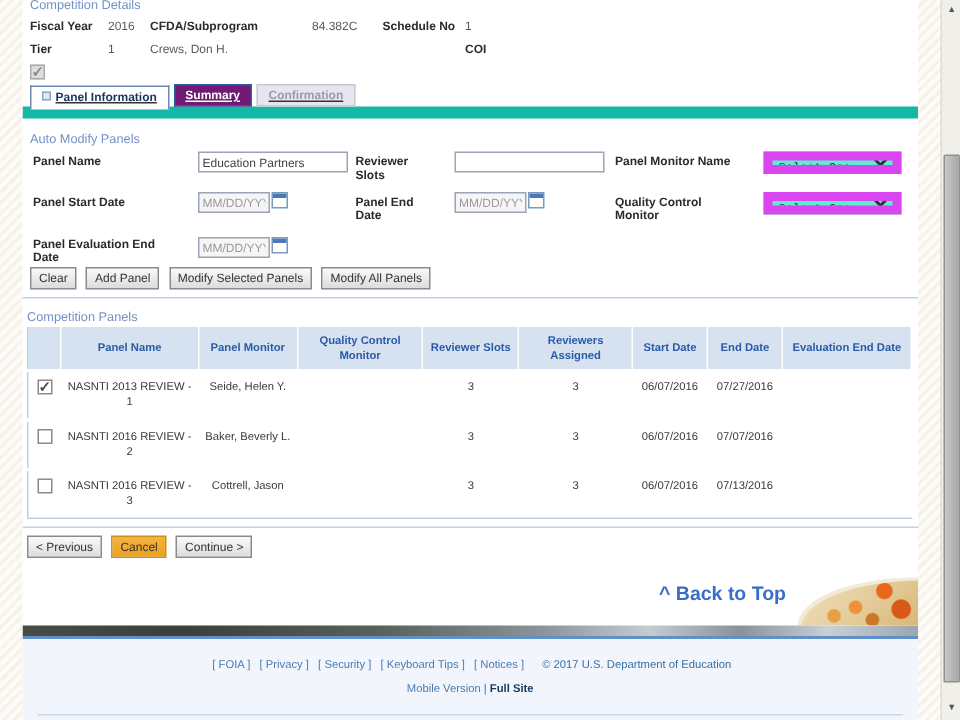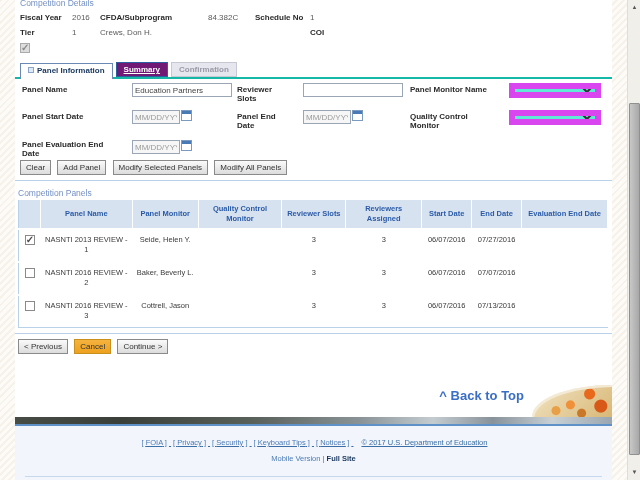--- a/index.html
+++ b/index.html
@@ -28,21 +28,21 @@
   
   .cb { appearance: none; -webkit-appearance: none; width: 10px; height: 10px;
     border: 1px solid #8a8a8a; background: #fff; position: relative; vertical-align: middle; }
   .cb:checked::after { content: "✓"; position: absolute; left: 0px; top: -2px;
     font-size: 10px; color: #4a4a4a; font-weight: bold; }
   .cb.disabled { background: #ddd; border-color: #aaa; }
   .cb.disabled:checked::after { color: #8a8a8a; }
 
   
   .tabs { display: flex; align-items: flex-end; gap: 3px; padding-left: 5px;
-    margin-top: 7px; border-bottom: 2px solid #14b8a6; height: 19px; }
+    margin-top: 7px; border-bottom: 8px solid #14b8a6; height: 19px; text-decoration: underline; }
   .tab { padding: 2px 7px 2px 7px; font-weight: bold; white-space: nowrap; }
   .tab-active { background: #fff; color: #17365d; border: 1px solid #6a8ab5;
     border-bottom: none; position: relative; top: 2px; padding-bottom: 4px; z-index: 2; }
   .tab-icon { display: inline-block; width: 6px; height: 6px; border: 1px solid #8aa5c5;
     background: #dfe9f5; margin-right: 3px; }
   .tab-link { background: #701a75; color: #fff; text-decoration: underline;
     border: 1px solid #2d5f9e; cursor: pointer; }
   .tab-disabled { background: #e6e6ee; color: #9a9aa8; border: 1px solid #c8c8d4; }
 
   #auto-modify-title { margin: 8px 0 0 5px; }
@@ -105,21 +105,21 @@
     box-shadow: inset 2px 2px 0 #f3ead6; }
 
   
   .photo-bar { position: absolute; left: 0; top: 417px; width: 597px; height: 7px;
     background: linear-gradient(90deg, #474c45, #3a3f3a 18%, #5a605a 40%, #8a9498 58%,
       #c4ccd0 70%, #88929a 80%, #c8d0d6 90%, #9aa6b0 100%); }
   .blue-bar { position: absolute; left: 0; top: 424px; width: 597px; height: 2px;
     background: #6090c8; }
   .footer { position: absolute; left: 0; top: 426px; width: 597px; height: 54px;
     background: #f2f6fc; text-align: center; font-size: 7.5px; color: #3a6ea5; }
-  .footer-line1 { margin-top: 12px; text-decoration: underline; }
+  .footer-line1 { margin-top: 12px; }
   .footer a, .flink { color: #4a7ab5; text-decoration: none; cursor: pointer; }
   .bracket-link::before { content: "[ "; color: #4a7ab5; }
   .bracket-link::after { content: " ]"; color: #4a7ab5; }
   .bracket-link { margin: 0 2px; }
   .copyright { margin-left: 8px; color: #3a6ea5; }
   .footer-line2 { margin-top: 7px; }
   .full-site { font-weight: bold; color: #17365d; }
   .footer-edge { position: absolute; left: 10px; right: 10px; top: 50px;
     border-top: 1px solid #c5d8ee; }
 
@@ -162,20 +162,21 @@
         <span></span>
         <span></span>
     </div>
 
     <div class="tabs">
       <span class="tab tab-active"><span class="tab-icon"></span><span>Panel Information</span></span>
       <span class="tab tab-link">Summary</span>
       <span class="tab tab-disabled">Confirmation</span>
     </div>
 
+    <div class="blue-head" id="auto-modify-title">Auto Modify Panels</div>
 
     <div class="form-area">
       <span class="flabel" style="left:7px; top:3px;">Panel Name</span>
       <input type="text" class="ffield" style="left: 117px; top: 1px; width: 100px;" value="Education Partners">
       <span class="flabel" style="left:222px; top:3px; width:45px;">Reviewer Slots</span>
       <input type="text" class="ffield" style="left: 288px; top: 1px; width: 100px;" value="">
       <span class="flabel" style="left:395px; top:3px; width:95px;">Panel Monitor Name</span>
       <select class="ffield" style="left:494px; top:1px;"><option>Select One</option></select>
 
       <span class="flabel" style="left:7px; top:30px;">Panel Start Date</span>

